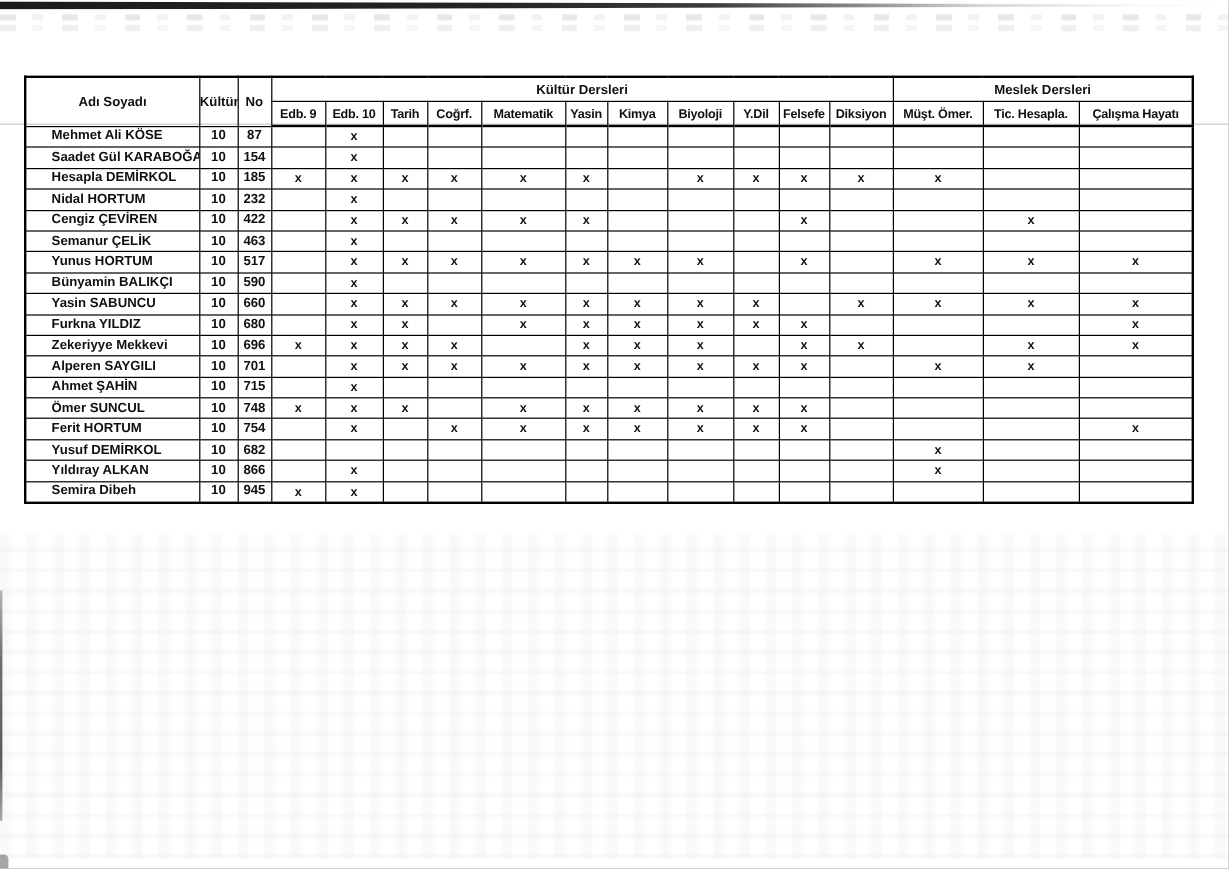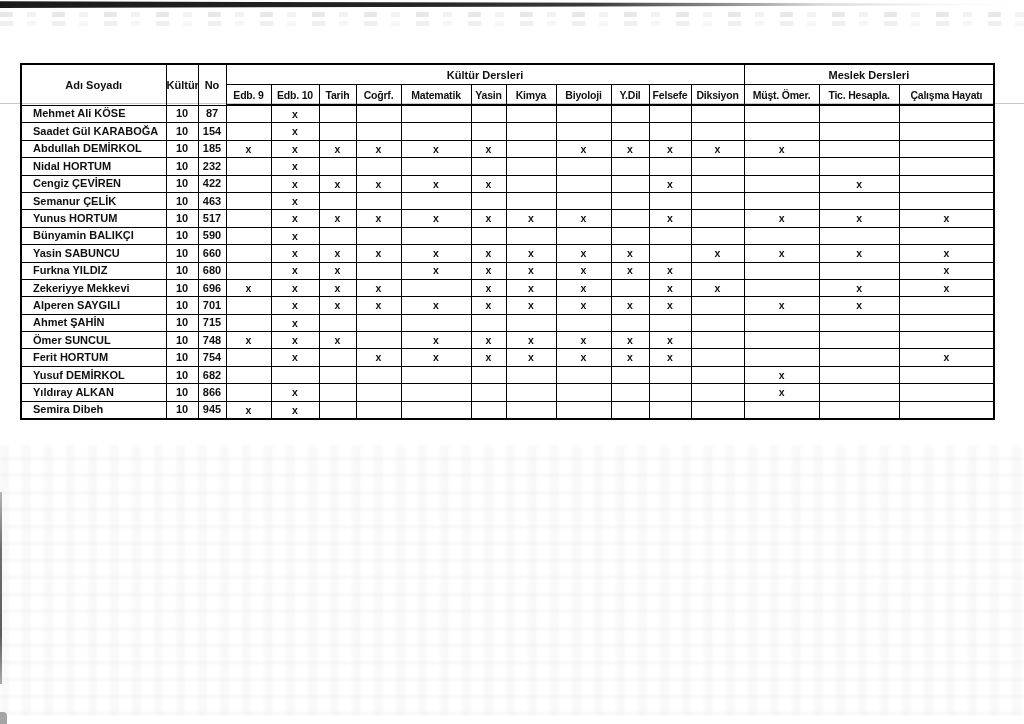--- a/index.html
+++ b/index.html
@@ -66,21 +66,21 @@
     overflow: hidden;
     white-space: nowrap;
   }
   tr.group-row th { height: 19px; font-size: 11px; text-align: center; vertical-align: middle; }
   th.fixed-h { vertical-align: bottom; text-align: center; font-size: 11px; padding-bottom: 2px; margin-left: 41px; }
   tr.sub-row th {
     height: 19px; font-size: 10.5px; vertical-align: middle;
     border-bottom: 2px solid #000; letter-spacing: -0.2px;
   }
   tbody td { height: 16.4px; font-size: 11px; text-align: center; vertical-align: middle; line-height: 1; }
-  tbody td.name-cell { text-align: left; padding-left: 11px; font-size: 11px; }
+  tbody td.name-cell { text-align: left; padding-left: 21px; font-size: 11px; }
   tbody td.mark-cell { font-size: 10.5px; }
 </style>
 </head>
 <body>
 
 <div class="page">
 
   <div class="scan-top-band"></div>
   <div class="ghost-strip g1"></div>
   <div class="ghost-strip g2"></div>
@@ -168,21 +168,21 @@
             <td class="mark-cell"></td>
             <td class="mark-cell"></td>
             <td class="mark-cell"></td>
             <td class="mark-cell"></td>
             <td class="mark-cell"></td>
             <td class="mark-cell"></td>
             <td class="mark-cell"></td>
             <td class="mark-cell"></td>
           </tr>
           <tr>
-            <td class="name-cell">Abdullah DEMİRKOL</td>
+            <td class="name-cell">Hesapla DEMİRKOL</td>
             <td class="sinif-cell">10</td>
             <td class="no-cell">185</td>
             <td class="mark-cell">x</td>
             <td class="mark-cell">x</td>
             <td class="mark-cell">x</td>
             <td class="mark-cell">x</td>
             <td class="mark-cell">x</td>
             <td class="mark-cell">x</td>
             <td class="mark-cell"></td>
             <td class="mark-cell">x</td>

